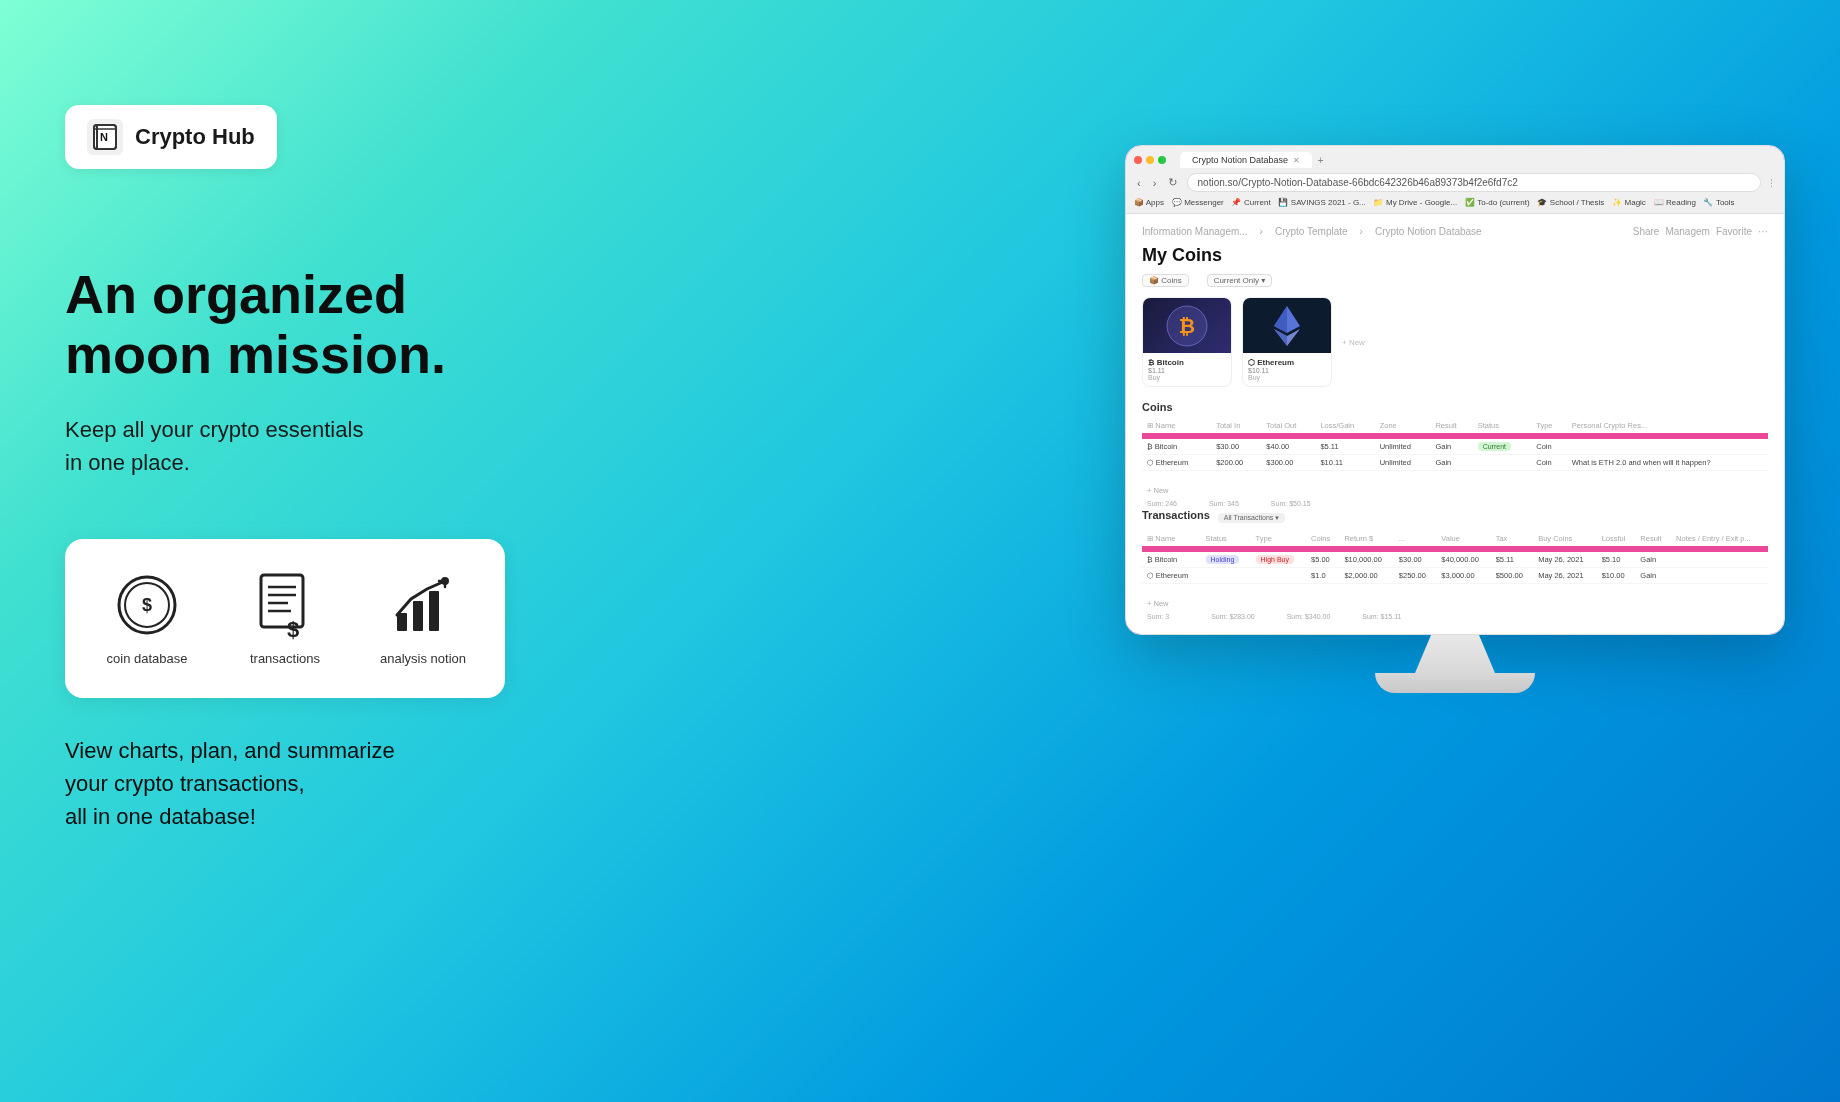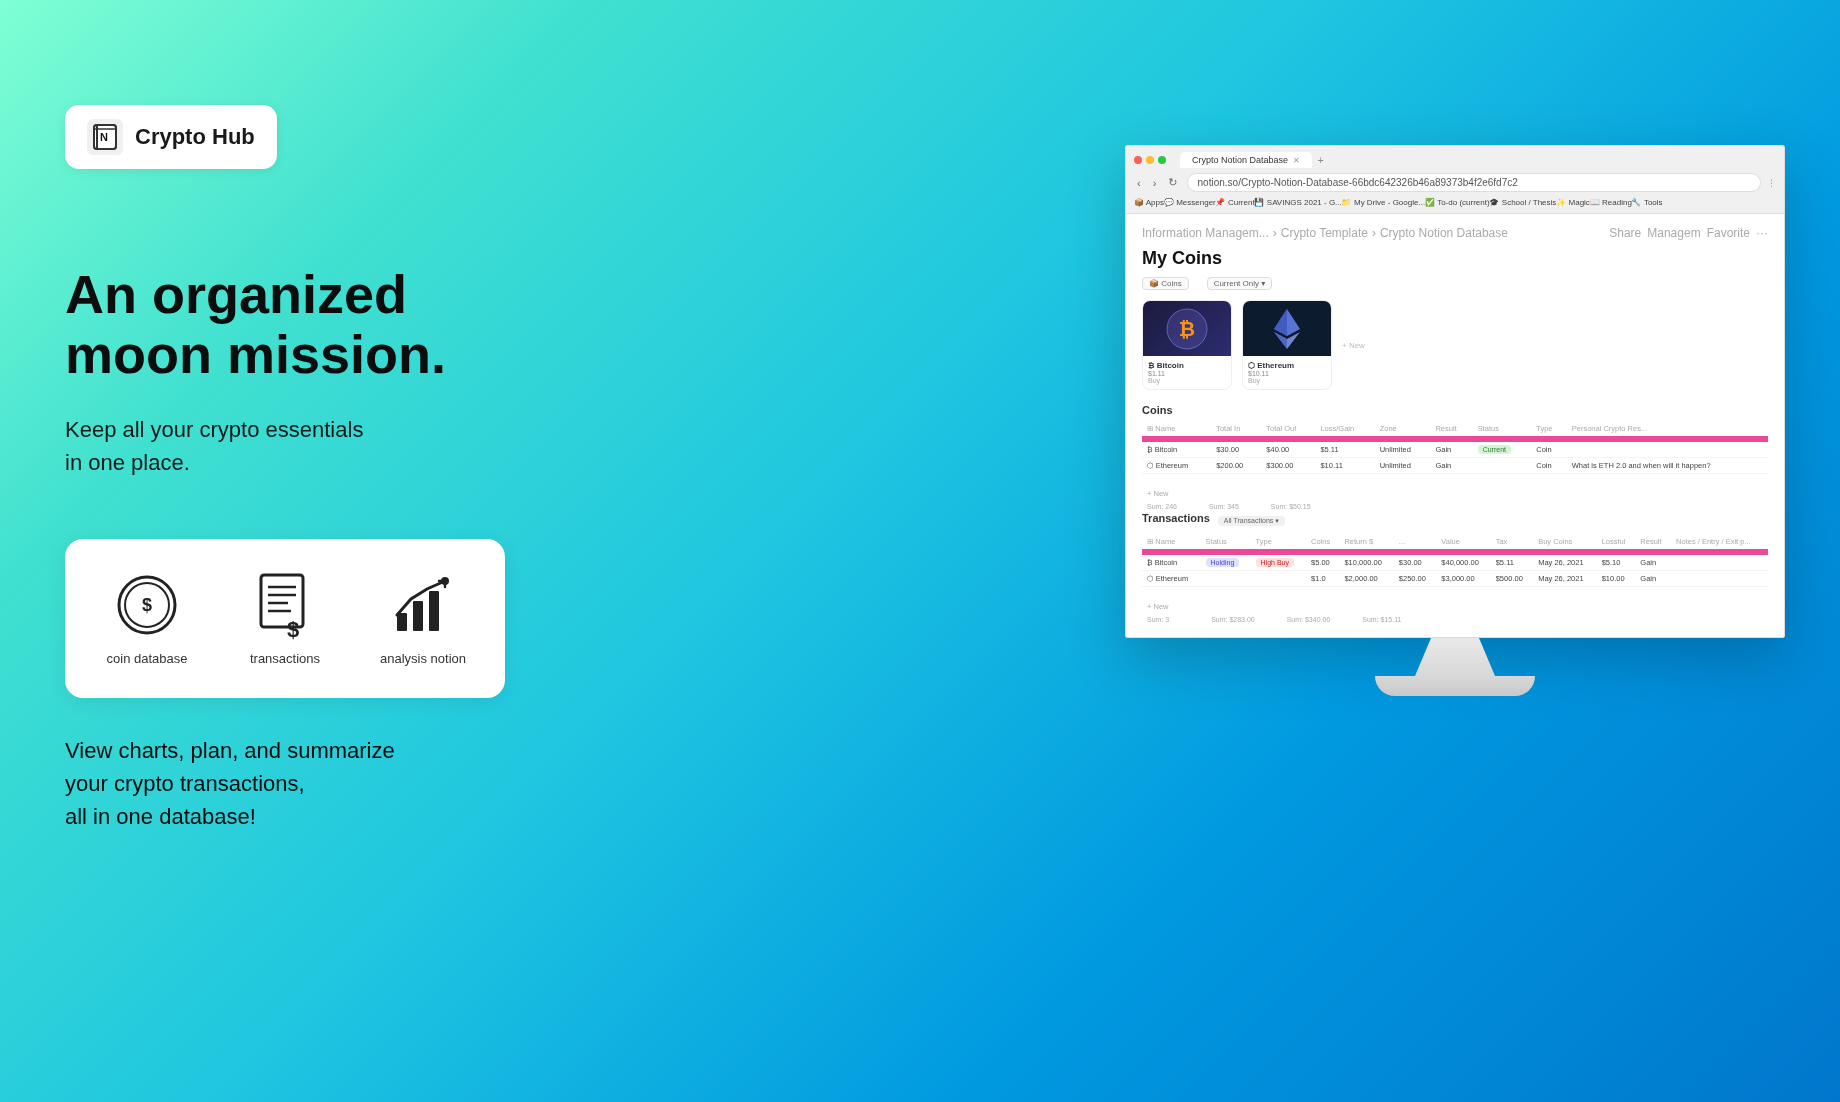--- a/index.html
+++ b/index.html
@@ -95,21 +95,21 @@
 
     
     .monitor-wrap {
       position: absolute;
       top: 145px;
       right: 55px;
       width: 660px;
     }
     .monitor-screen {
       background: #8b5cf6;
-      border-radius: 2px;
+      border-radius: 16px;
       overflow: hidden;
       box-shadow: 0 20px 60px rgba(0,0,0,0.22);
       border: 1px solid #ddd;
     }
     .browser-chrome {
       background: #f0f0f0;
       padding: 6px 8px 4px;
       border-bottom: 1px solid #ddd;
     }
     .browser-top-row {
@@ -161,20 +161,21 @@
       flex: 1;
       background: white;
       border-radius: 12px;
       padding: 3px 10px;
       font-size: 10px;
       color: #555;
       border: 1px solid #ddd;
     }
     .bookmarks-bar {
       display: flex;
+      gap: 8px;
       font-size: 8px;
       color: #444;
       padding: 2px 0;
       flex-wrap: nowrap;
       overflow: hidden;
     }
     .bm-item {
       white-space: nowrap;
       display: flex;
       align-items: center;
@@ -183,24 +184,24 @@
 
     
     .notion-content {
       background: white;
       padding: 12px 16px;
       font-size: 9px;
       min-height: 340px;
     }
     .notion-breadcrumb {
       color: #aaa;
-      font-size: 12px;
+      font-size: 10px;
       margin-bottom: 8px;
       display: flex;
-      gap: 4px;
+      gap: 12px;
       align-items: flex-start;
     }
     .notion-title {
       font-size: 18px;
       font-weight: 700;
       color: #111;
       margin-bottom: 8px;
     }
     .notion-filter {
       display: flex;

